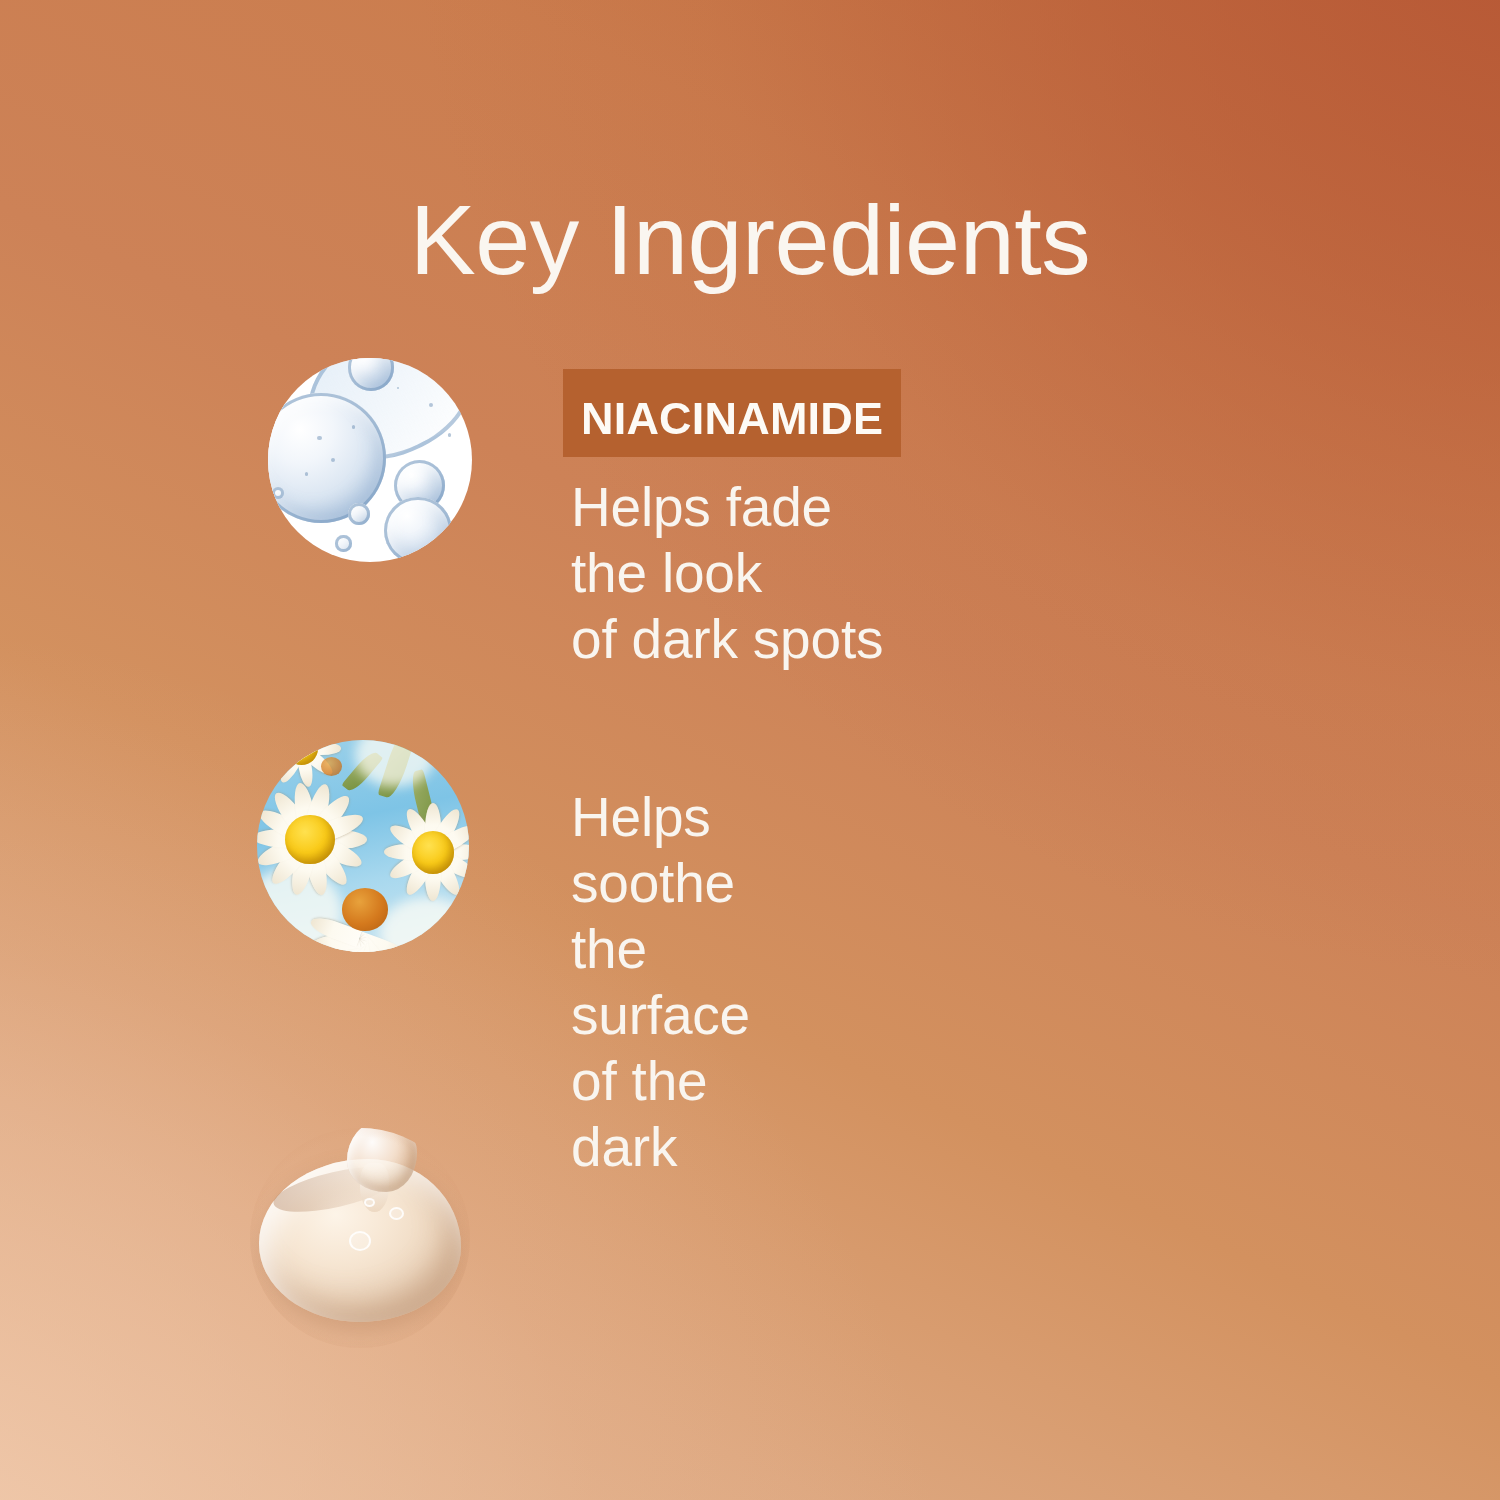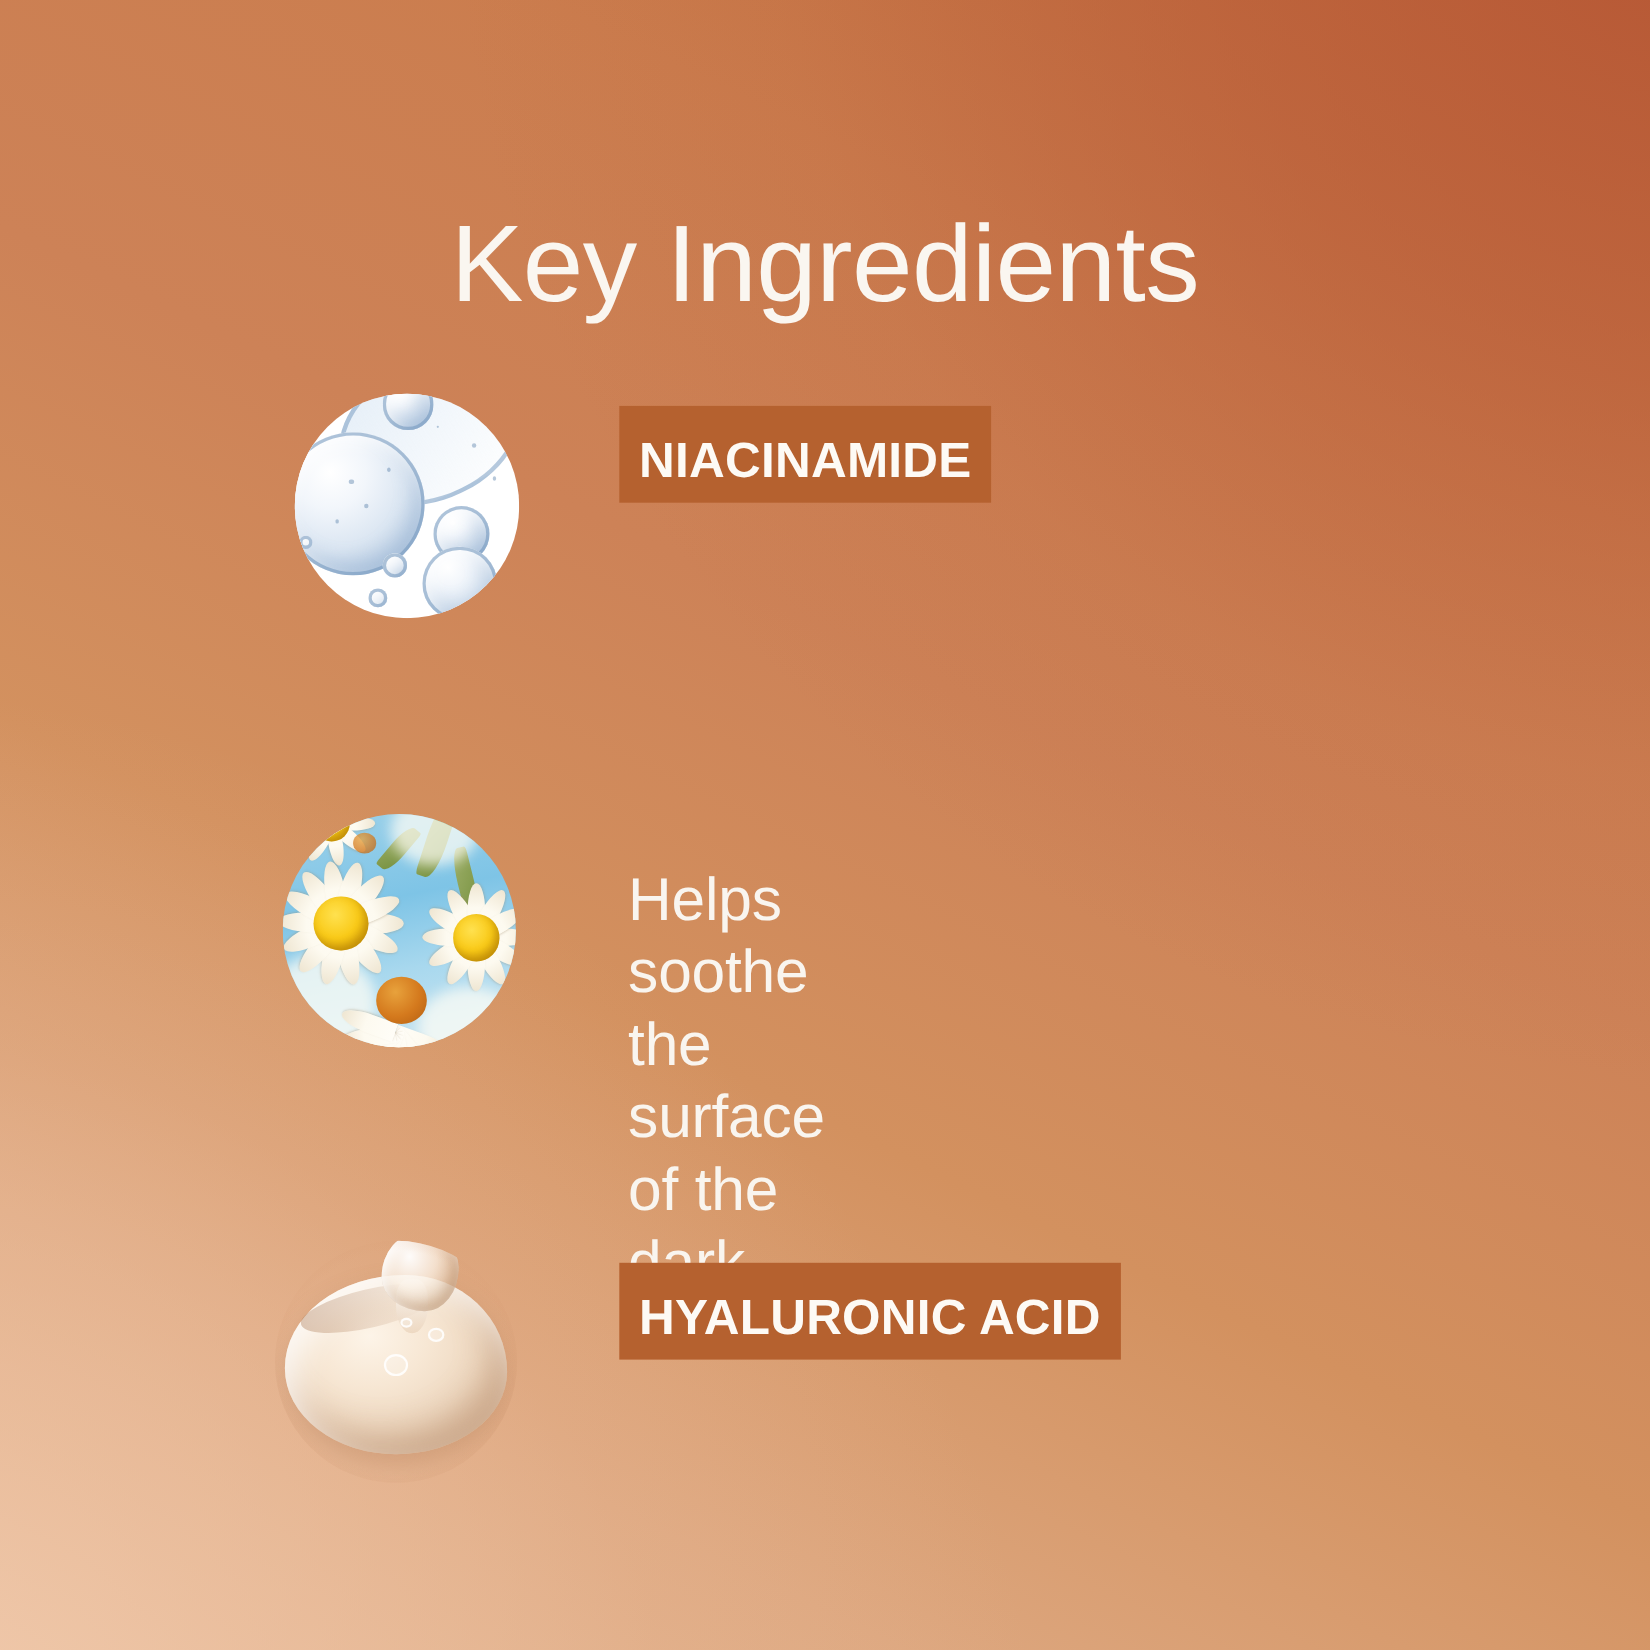--- a/index.html
+++ b/index.html
@@ -257,20 +257,22 @@
         <div class="spec" style="left:18%; top:56%; width:1.8%; height:1.8%;"></div>
         <div class="spec" style="left:41%; top:33%; width:1.6%; height:1.6%;"></div>
         <div class="spec" style="left:79%; top:22%; width:2%;   height:2%;"></div>
         <div class="spec" style="left:88%; top:37%; width:1.6%; height:1.6%;"></div>
         <div class="spec" style="left:63%; top:14%; width:1.4%; height:1.4%;"></div>
       </div>
     </div>
 
     <div class="copy">
       <div class="chip">NIACINAMIDE</div>
+      <div class="desc">Helps fade the look
+of dark spots</div>
     </div>
   </div>
 
   <div class="row" id="row-chamomile">
 
     <div class="thumb">
       <div class="thumb-inner chamomile">
 
         <div class="leaf" style="left:62%; top:-6%; width:9%;  height:34%; transform:rotate(18deg);"></div>
         <div class="leaf" style="left:75%; top:14%; width:7%;  height:30%; transform:rotate(-14deg);"></div>
@@ -356,17 +358,16 @@
         <div class="neck"></div>
         <div class="drop"></div>
         <div class="ring" style="left:45%; top:47%; width:10%; height:9%;"></div>
         <div class="ring" style="left:63%; top:36%; width:7%;  height:6%;"></div>
         <div class="ring" style="left:52%; top:32%; width:5%;  height:4%;"></div>
         <div class="fade"></div>
       </div>
     </div>
 
     <div class="copy">
-      <div class="chip">HYALURONIC ACID</div>
     </div>
   </div>
 
 </div>
 
 </body></html>

